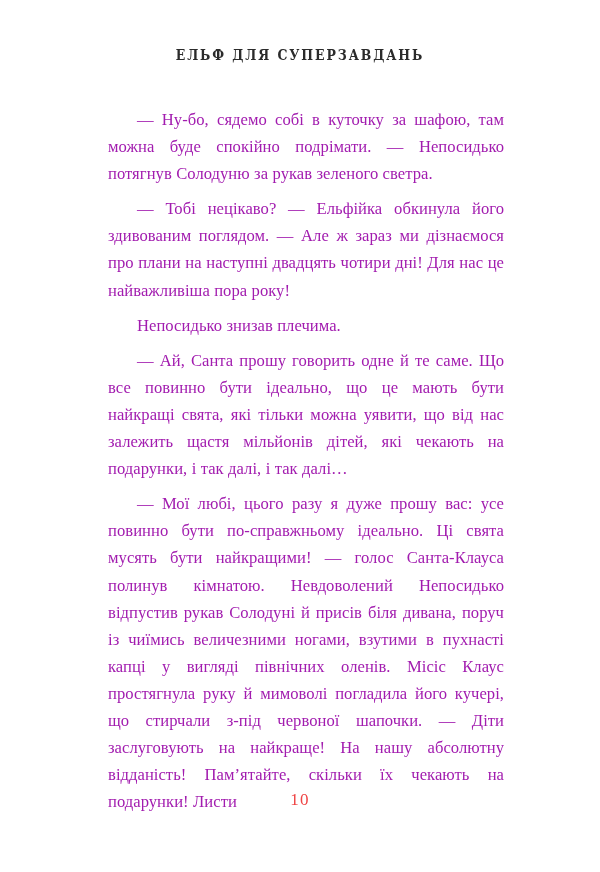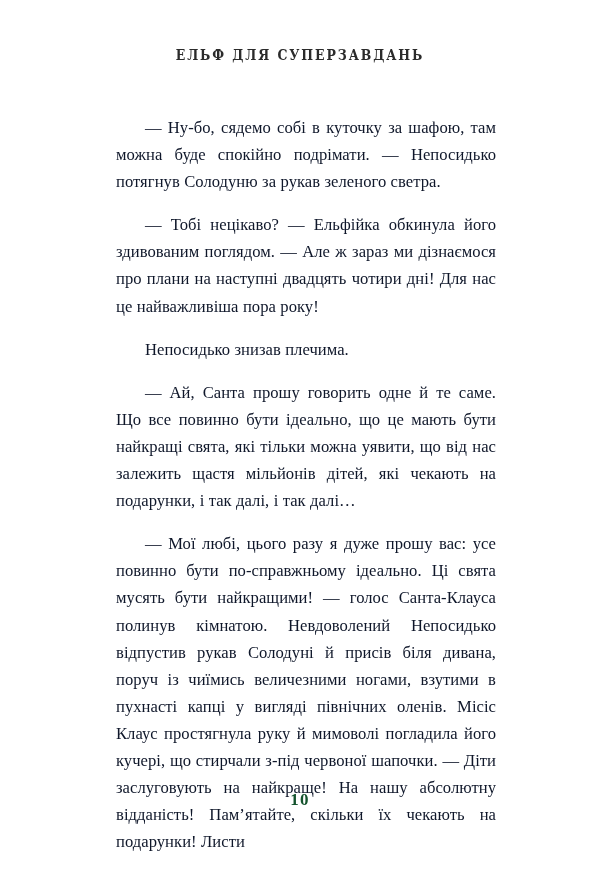--- a/index.html
+++ b/index.html
@@ -43,49 +43,48 @@
 
   
   .text-block {
     position: absolute;
     left: 100px;
     top: 98px;
     width: 412px;
   }
 
   .para {
-    margin: 16px;
+    margin: 8px;
     text-align: justify;
     text-align-last: left;
     text-indent: 29px;
     font-size: 16.6px;
     line-height: 27.1px;
     letter-spacing: 0.04px;
     word-spacing: 0.2px;
-    color: #0f172a;
+    color: #a21caf;
     hyphens: manual;
   }
 
   
   .para.short {
     text-align: right;
   }
 
   
   .folio {
     position: absolute;
     top: 790px;
     left: 0;
     right: 0;
     text-align: center;
     font-family: "Liberation Serif", "DejaVu Serif", serif;
     font-size: 17px;
     letter-spacing: 1.2px;
-    color: #14532d;
-    font-weight: bold;
+    color: #ef4444;
   }
 </style>
 </head>
 <body>
 
 <div id="page">
 
   <div class="running-head">Ельф для суперзавдань</div>
 
   <div class="text-block">

